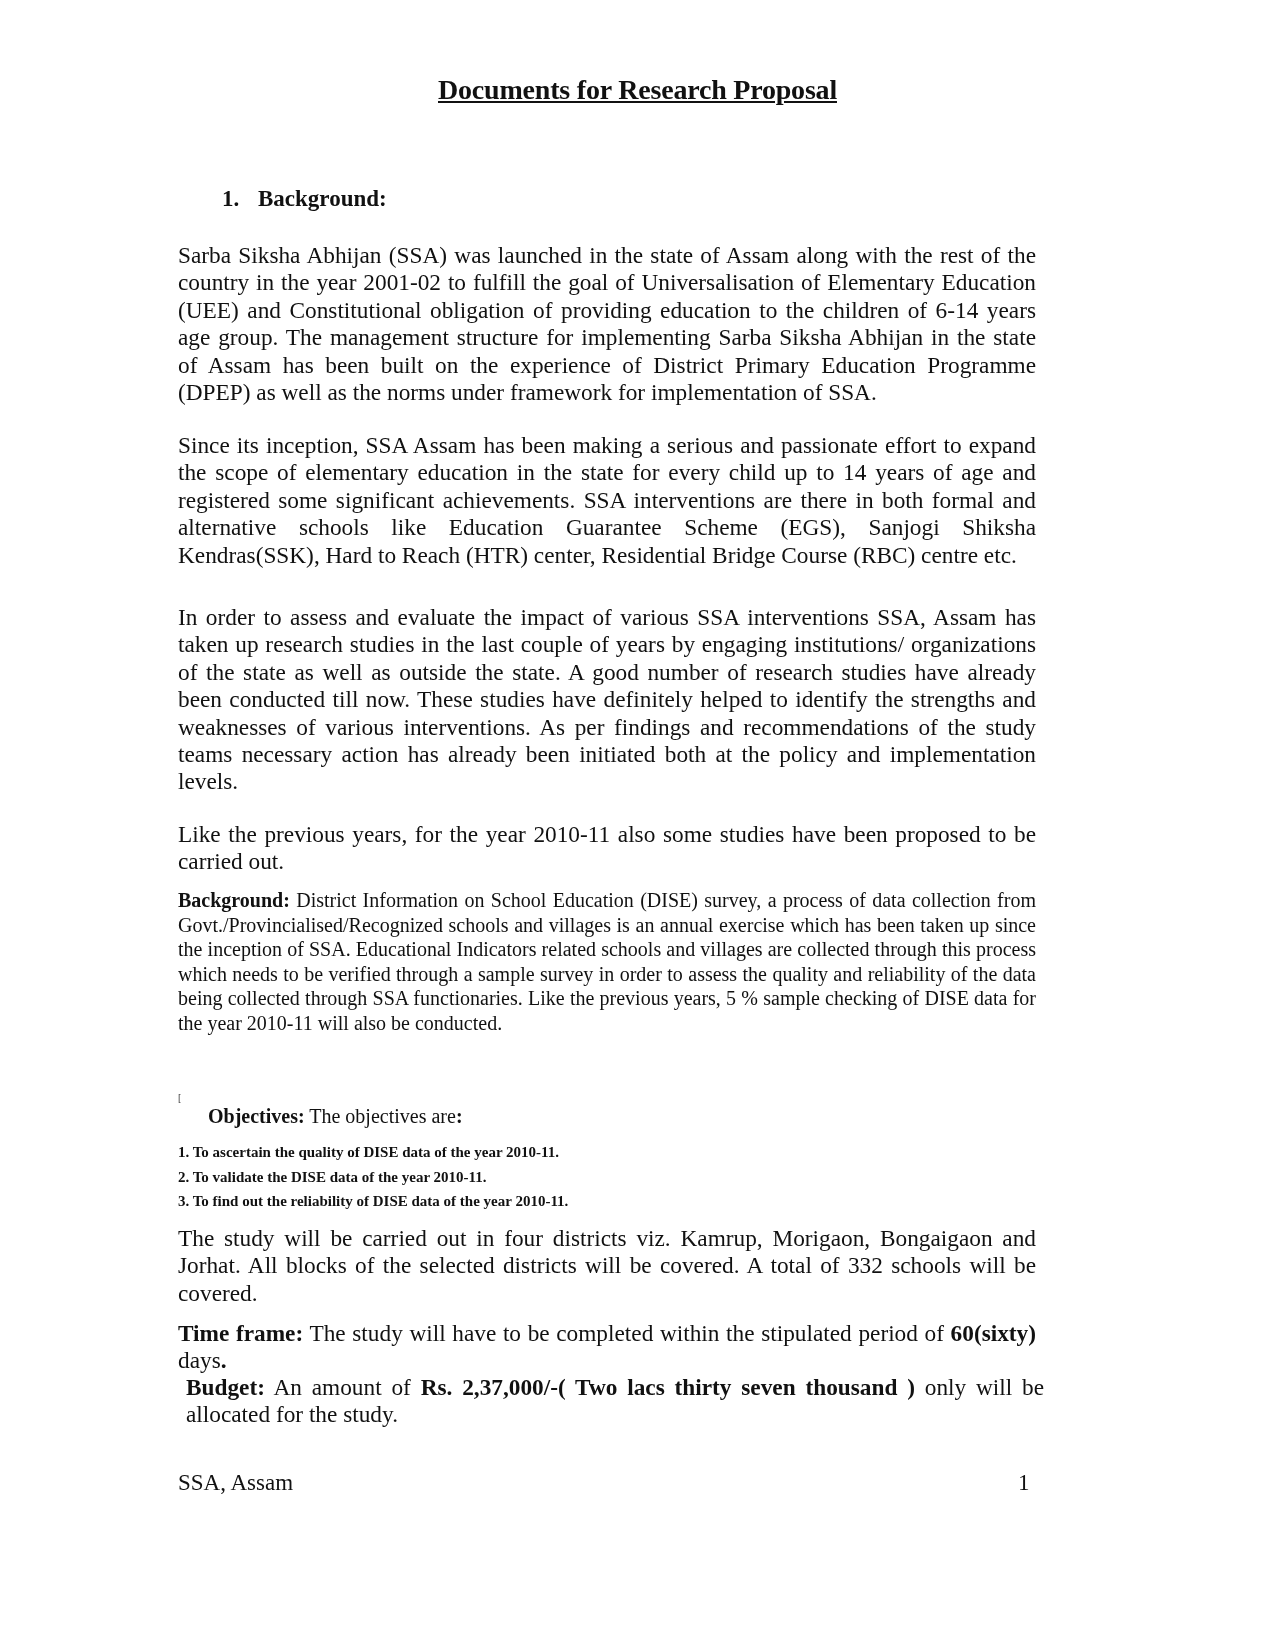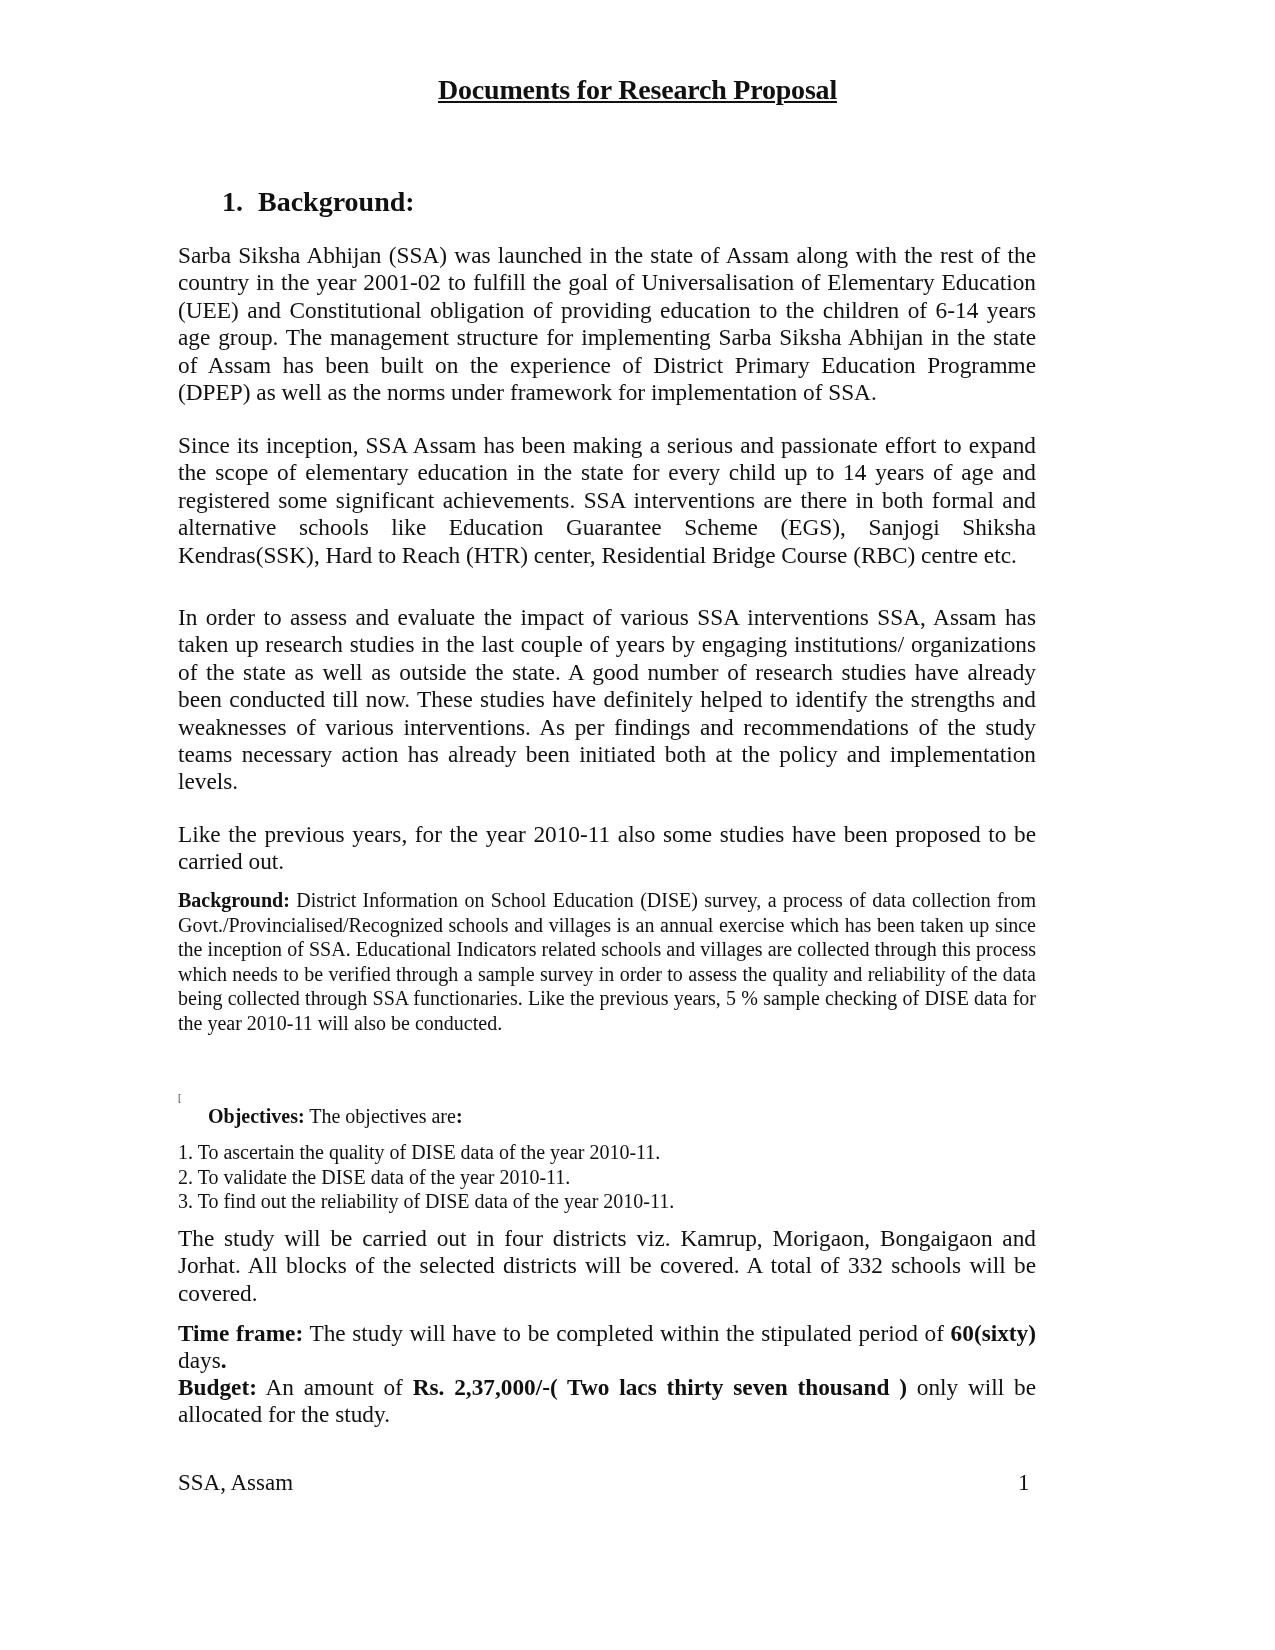--- a/index.html
+++ b/index.html
@@ -1,29 +1,29 @@
 <!DOCTYPE html>
 <html><head>
 <meta charset="utf-8">
 <style>
   html, body { margin: 0; padding: 0; background: #ffffff; }
   body { width: 1275px; height: 1650px; position: relative; overflow: hidden;
          font-family: "Liberation Serif", "DejaVu Serif", serif; color: #111; }
   .page { position: absolute; left: 0; top: 0; width: 1275px; height: 1650px; }
   .title { position: absolute; top: 74px; left: 0; width: 1275px; text-align: center;
            font-weight: bold; font-size: 28px; text-decoration: underline; letter-spacing: -0.2px; }
-  .h1 { position: absolute; top: 186px; left: 222px; font-weight: bold; font-size: 28px; }
+  .h1 { position: absolute; top: 186px; left: 222px; font-weight: bold; font-size: 23px; }
   .h1 .num { display: inline-block; width: 36px; }
   .para { position: absolute; left: 178px; width: 858px; font-size: 23.3px; line-height: 27.4px;
           text-align: justify; margin: 0; }
   .para.small { font-size: 20px; line-height: 24.5px; }
   .topic { position: absolute; left: 178px; top: 889px; font-weight: bold; font-size: 23px;
            text-decoration: underline; }
   .topic .colon { font-weight: normal; }
-  .list { position: absolute; left: 178px; top: 1140px; font-size: 20px; line-height: 24.5px; margin: 0; padding: 0; list-style: none; }
+  .list { position: absolute; left: 178px; top: 1140px; font-size: 15px; line-height: 24.5px; margin: 0; padding: 0; list-style: none; font-weight: bold; }
   .marker { position: absolute; left: 178px; top: 1092px; font-size: 10px; color: #333; }
   b { font-weight: bold; }
   .footer-left { position: absolute; left: 178px; top: 1470px; font-size: 23px; text-align: center; }
   .footer-right { position: absolute; left: 1018px; top: 1470px; font-size: 23px; }
 </style>
 </head>
 <body>
 
 <div class="page">
 
@@ -57,20 +57,20 @@
     <li>2. To validate the DISE data of the year 2010-11.</li>
     <li>3. To find out the reliability of DISE data of the year 2010-11.</li>
   </ul>
 
   <p class="para" style="top:1225px;">The study will be carried out in four districts viz. Kamrup, Morigaon, Bongaigaon and Jorhat. All blocks of the selected districts will be covered. A total of 332 schools will be covered.</p>
 
   <p class="para" style="top:1320px;">
     <b>Time frame:</b><span> The study will have to be completed within the stipulated period of </span><b>60(sixty)</b><span> days</span><b>.</b>
   </p>
 
-  <p class="para" style="top:1374px;">
+  <p class="para" style="top:1374px;margin-left:8px;">
     <b>Budget:</b><span> An amount of </span><b>Rs. 2,37,000/-( Two lacs thirty seven thousand )</b><span> only will be allocated for the study.</span>
   </p>
 
   <div class="footer-left">SSA, Assam</div>
   <div class="footer-right">1</div>
 
 </div>
 
 </body></html>

